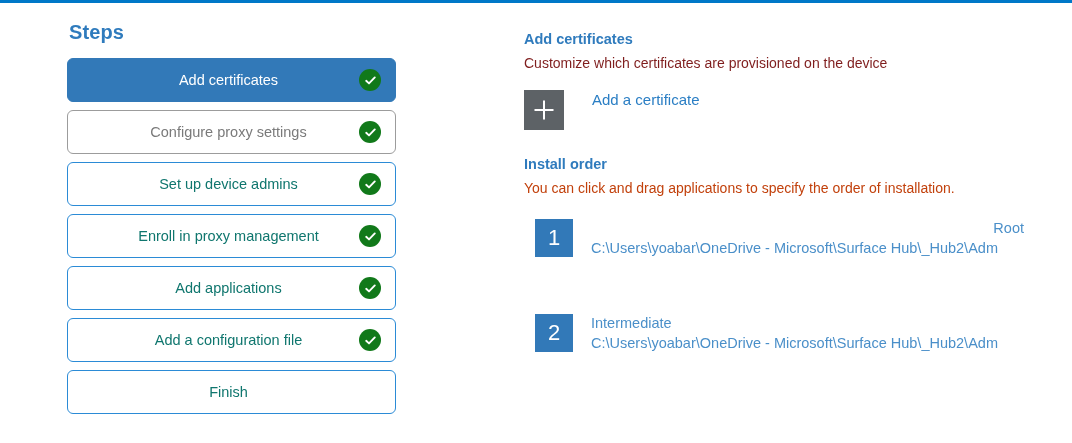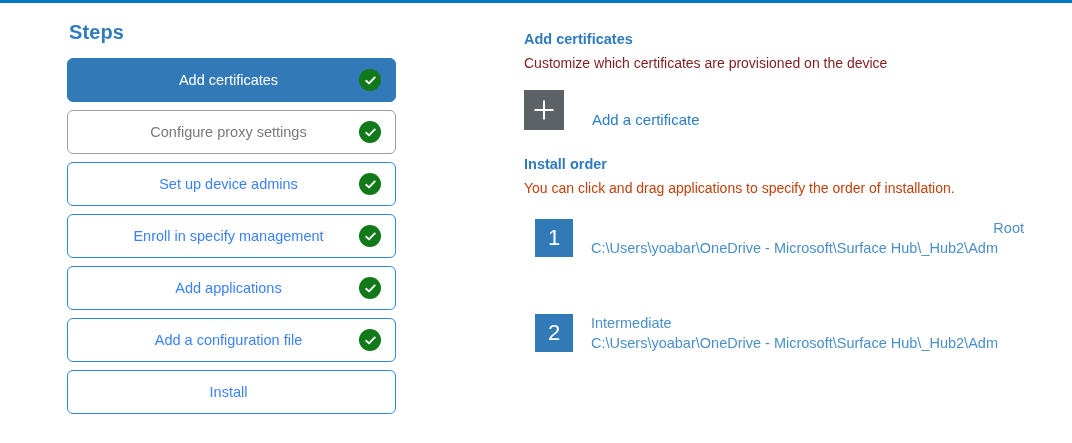--- a/index.html
+++ b/index.html
@@ -61,21 +61,21 @@
     border-radius: 6px;
     background: #ffffff;
     border: 1px solid #2b8bd6;
     display: flex;
     align-items: center;
     justify-content: center;
     cursor: pointer;
   }
   .step-label {
     font-size: 14.5px;
-    color: #3b82f6;
+    color: #0f766e;
     line-height: 18px;
     text-align: center;
     white-space: nowrap;
     padding-right: 6px;
   }
   
   .step.is-selected {
     background: #3279b8;
     border-color: #3279b8;
   }
@@ -123,21 +123,21 @@
   .section-sub {
     font-size: 14px;
     color: #7f1d1d;
     line-height: 18px;
     margin: 6px 0 0 0;
   }
 
   
   .add-row {
     display: flex;
-    align-items: flex-end;
+    align-items: flex-start;
     margin-top: 18px;
     cursor: pointer;
     width: max-content;
   }
   .add-tile {
     width: 40px;
     height: 40px;
     background: #5d6266;
     position: relative;
     flex: 0 0 auto;
@@ -253,21 +253,21 @@
       <div class="step">
         <span class="step-label">Set up device admins</span>
         <span class="step-check">
           <svg width="13" height="13" viewBox="0 0 13 13" aria-hidden="true">
             <path d="M2.2 6.8 L5.0 9.4 L10.8 3.4" fill="none" stroke="#ffffff" stroke-width="1.9" stroke-linecap="round" stroke-linejoin="round"></path>
           </svg>
         </span>
       </div>
 
       <div class="step">
-        <span class="step-label">Enroll in specify management</span>
+        <span class="step-label">Enroll in proxy management</span>
         <span class="step-check">
           <svg width="13" height="13" viewBox="0 0 13 13" aria-hidden="true">
             <path d="M2.2 6.8 L5.0 9.4 L10.8 3.4" fill="none" stroke="#ffffff" stroke-width="1.9" stroke-linecap="round" stroke-linejoin="round"></path>
           </svg>
         </span>
       </div>
 
       <div class="step">
         <span class="step-label">Add applications</span>
         <span class="step-check">
@@ -280,21 +280,21 @@
       <div class="step">
         <span class="step-label">Add a configuration file</span>
         <span class="step-check">
           <svg width="13" height="13" viewBox="0 0 13 13" aria-hidden="true">
             <path d="M2.2 6.8 L5.0 9.4 L10.8 3.4" fill="none" stroke="#ffffff" stroke-width="1.9" stroke-linecap="round" stroke-linejoin="round"></path>
           </svg>
         </span>
       </div>
 
       <div class="step">
-        <span class="step-label">Install</span>
+        <span class="step-label">Finish</span>
       </div>
 
     </div>
   </div>
 
   <div class="detail-pane">
 
     <div class="section-head">Add certificates</div>
     <div class="section-sub">Customize which certificates are provisioned on the device</div>
 

